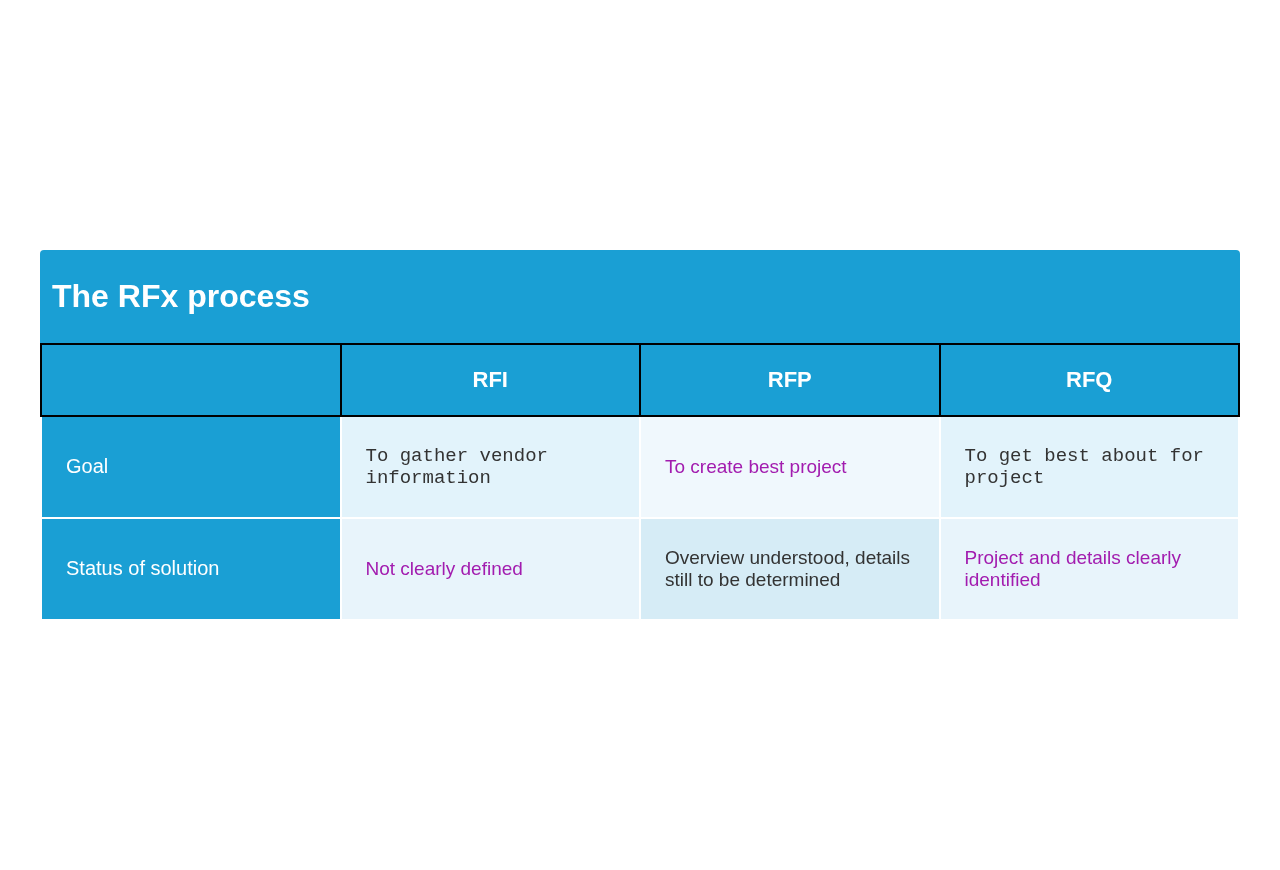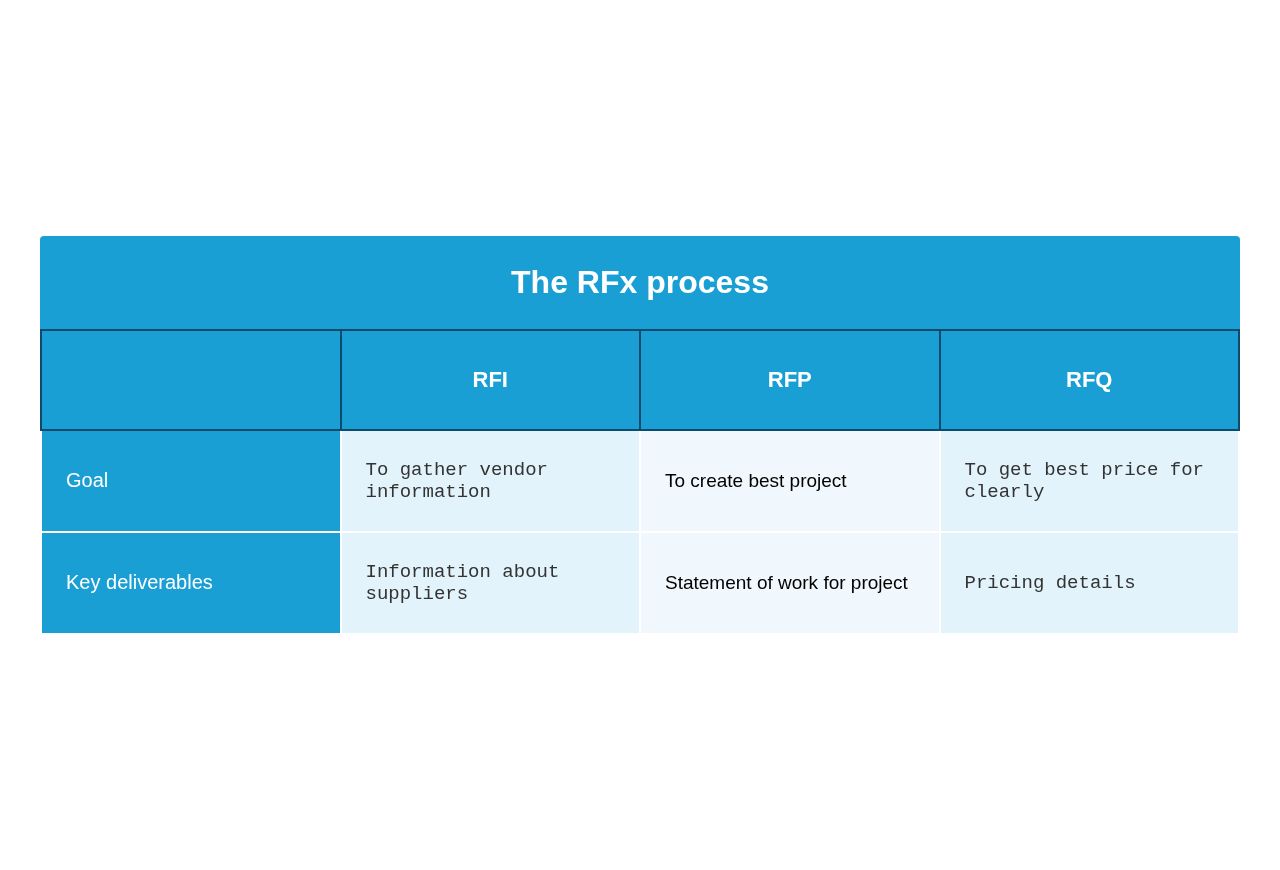--- a/index.html
+++ b/index.html
@@ -18,22 +18,21 @@
       justify-content: center;
     }
 
     .container {
       width: 1200px;
       background: #ffffff;
     }
 
     .title-bar {
       background: #1a9fd4;
-      padding: 28px 20px;
-      text-align: center;
+      padding: 28px 12px;
       border-radius: 4px 4px 0 0;
     }
 
     .title-bar h1 {
       color: #ffffff;
       font-size: 32px;
       font-weight: 700;
     }
 
     table {
@@ -41,23 +40,23 @@
       border-collapse: collapse;
       table-layout: fixed;
     }
 
     
     .header-row th {
       background: #1a9fd4;
       color: #ffffff;
       font-size: 22px;
       font-weight: 700;
-      padding: 36px 20px;
+      padding: 22px 20px;
       text-align: center;
-      border: 2px solid #0c4a6e;
+      border: 2px solid #000000;
     }
 
     .header-row th.row-label-header {
       background: #1a9fd4;
     }
 
     
     tr.data-row td {
       padding: 28px 24px;
       font-size: 19px;
@@ -74,21 +73,21 @@
       vertical-align: middle;
     }
 
     tr.data-row td.cell-light {
       background: #dff0f8;
       color: #333333;
     }
 
     tr.data-row td.cell-lighter {
       background: #eef7fc;
-      color: #000000;
+      color: #a21caf;
     }
 
     
     tr.data-row.row-even td.cell-light {
       background: #d6ecf6;
     }
 
     tr.data-row.row-even td.cell-lighter {
       background: #e8f4fb;
     }
@@ -117,23 +116,23 @@
         <th>RFI</th>
         <th>RFP</th>
         <th>RFQ</th>
       </tr>
     </thead>
     <tbody>
       <tr class="data-row row-odd">
         <td class="row-label">Goal</td>
         <td class="cell-light">To gather vendor information</td>
         <td class="cell-lighter">To create best project</td>
-        <td class="cell-light">To get best price for clearly</td>
+        <td class="cell-light">To get best about for project</td>
       </tr>
-      <tr class="data-row row-odd">
-        <td class="row-label">Key deliverables</td>
-        <td class="cell-light">Information about suppliers</td>
-        <td class="cell-lighter">Statement of work for project</td>
-        <td class="cell-light">Pricing details</td>
+      <tr class="data-row row-even">
+        <td class="row-label">Status of solution</td>
+        <td class="cell-lighter">Not clearly defined</td>
+        <td class="cell-light">Overview understood, details still to be determined</td>
+        <td class="cell-lighter">Project and details clearly identified</td>
       </tr>
     </tbody>
   </table>
 </div>
 
 </body></html>

